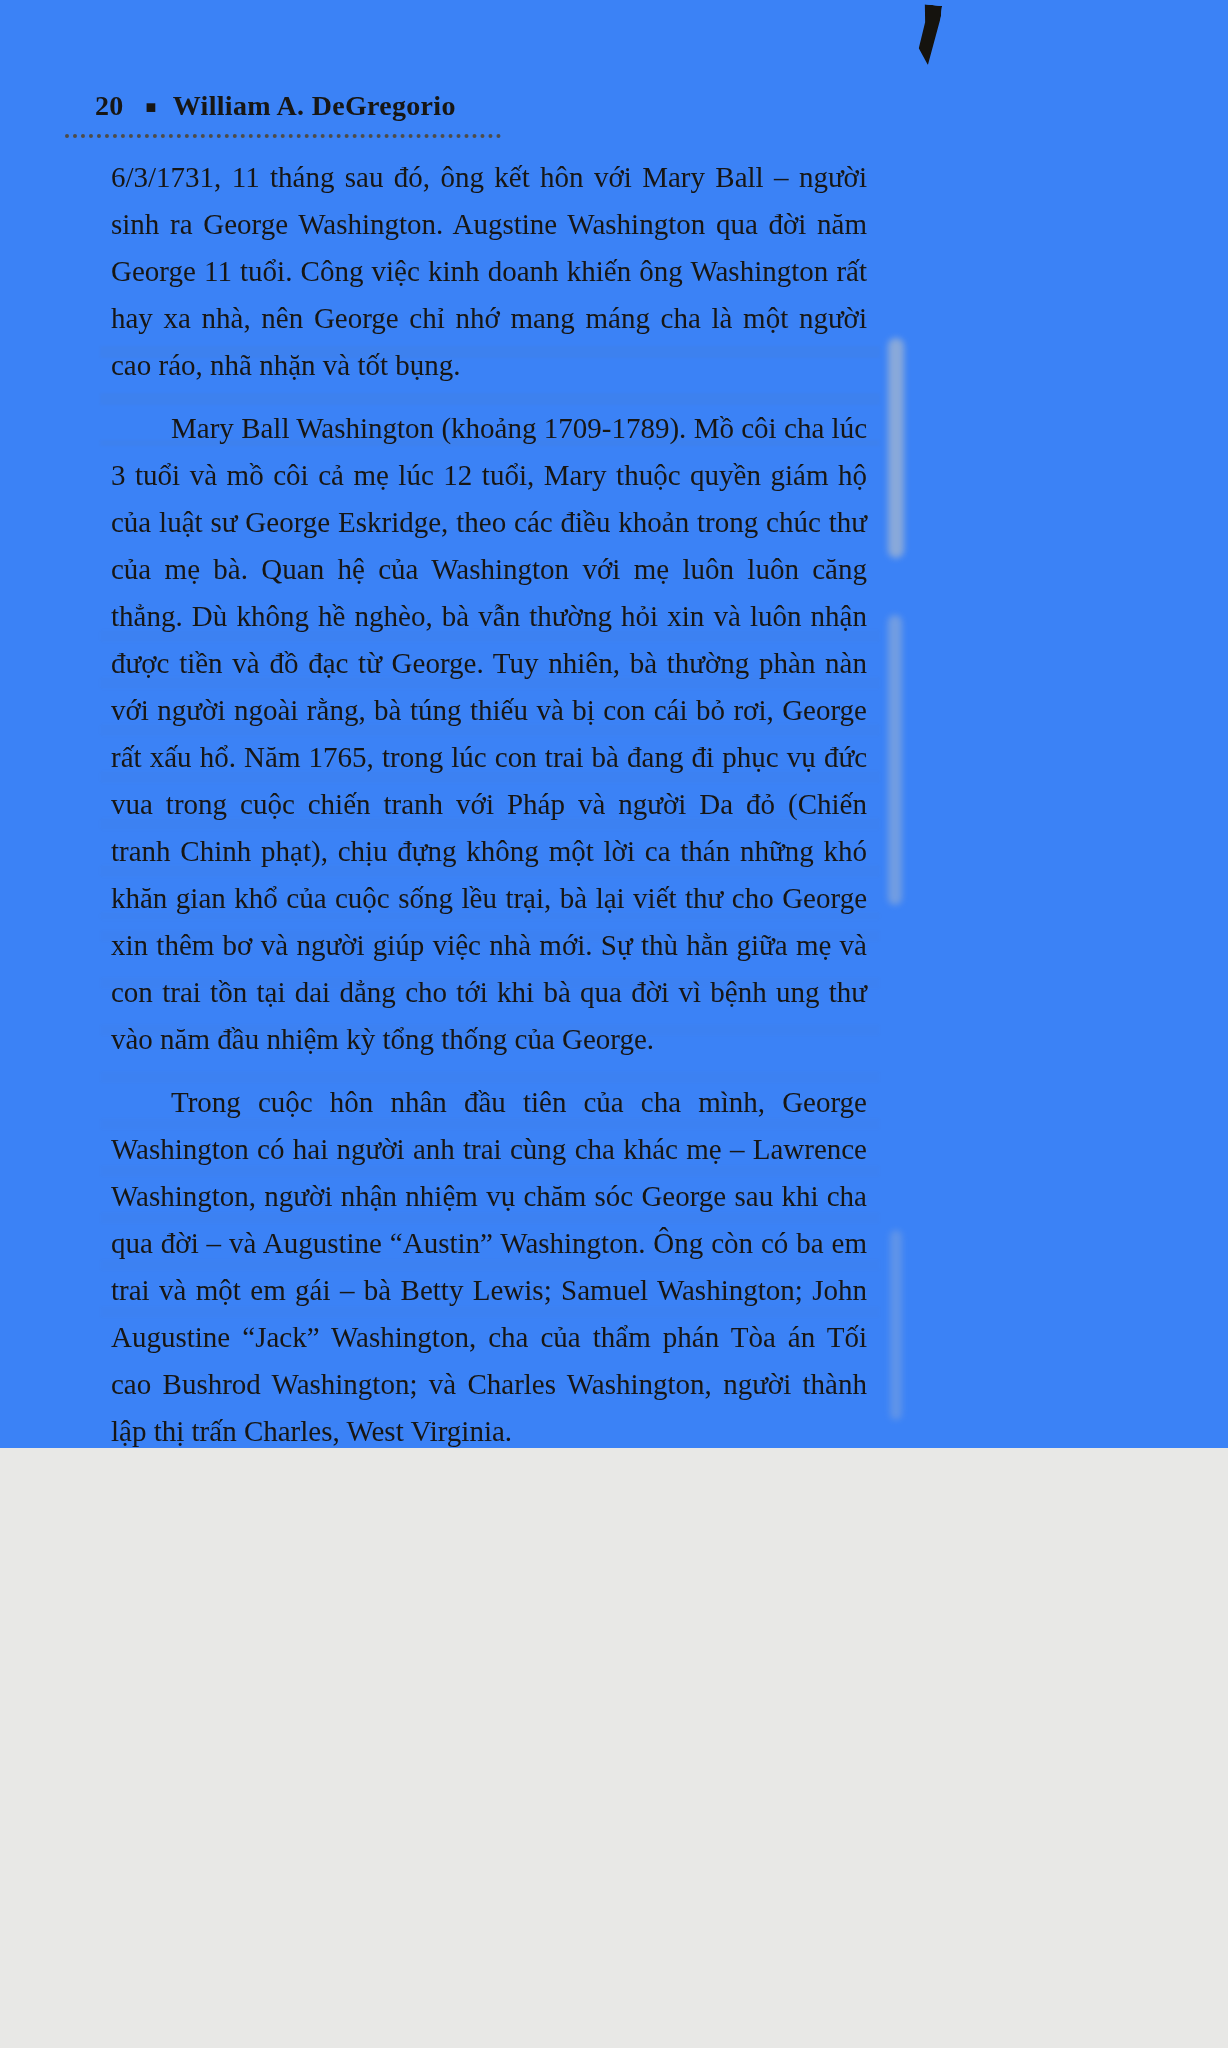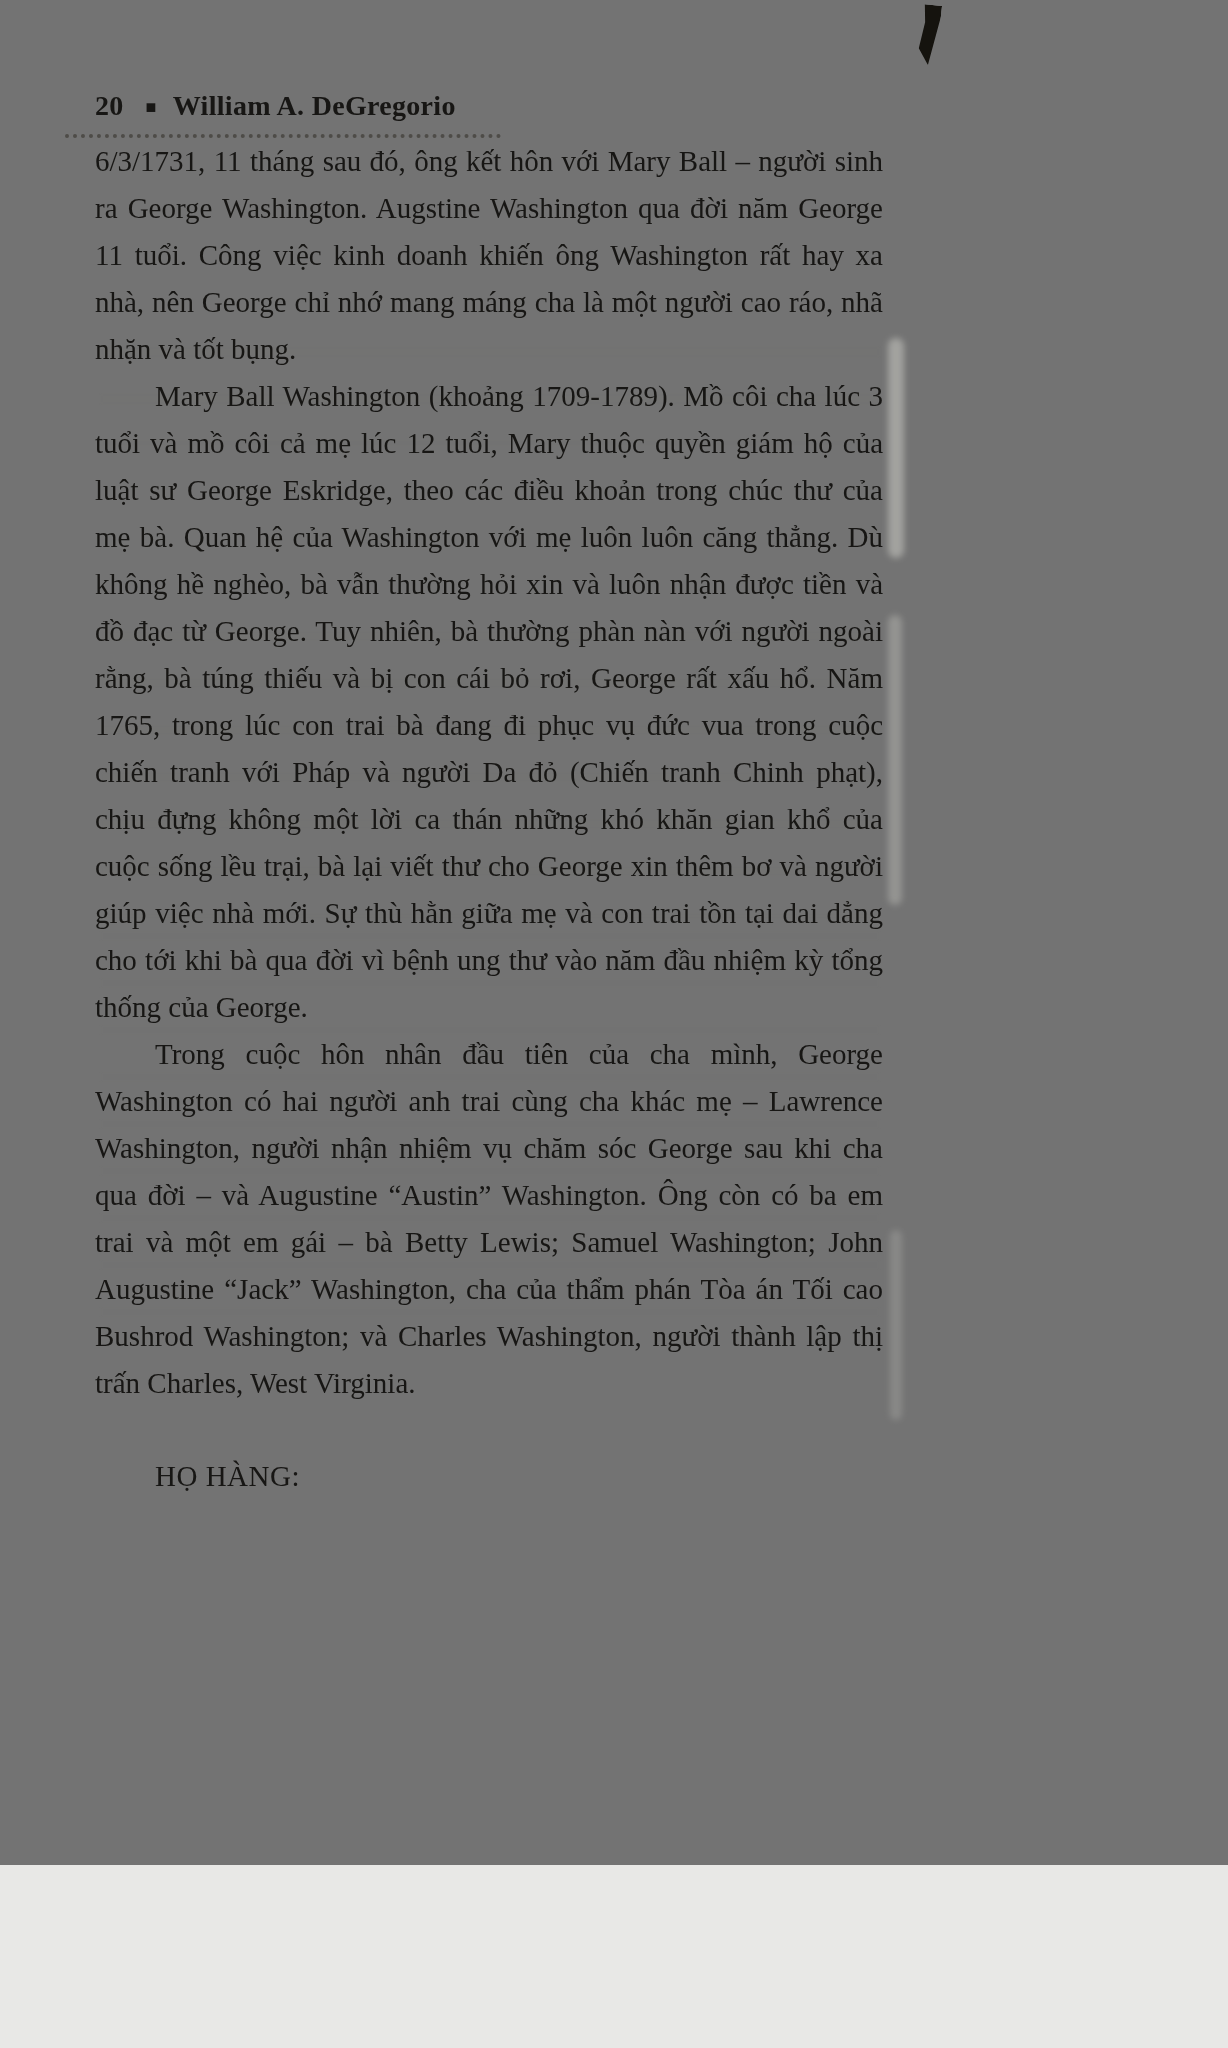--- a/index.html
+++ b/index.html
@@ -3,23 +3,23 @@
 <meta charset="utf-8">
 <style>
   html, body {
     margin: 0;
     padding: 0;
     background: #e8e8e6;
   }
   .page {
     position: relative;
     width: 1228px;
-    height: 1865px;
+    height: 1448px;
     margin: 0 auto;
-    background: #737373;
+    background: #3b82f6;
     overflow: hidden;
     font-family: "Liberation Serif", "DejaVu Serif", serif;
     color: #171614;
   }
   .content {
     position: absolute;
     left: 95px;
     top: 90px;
     width: 788px;
   }
@@ -34,21 +34,21 @@
     min-width: 375px;
     border-bottom: 4px dotted #4e4c48;
     white-space: nowrap;
   }
   .header .bullet {
     font-size: 18px;
     margin: 0 16px 0 22px;
     vertical-align: 2px;
   }
   p.body {
-    margin: 0;
+    margin: 16px;
     font-size: 29px;
     line-height: 47px;
     text-align: justify;
   }
   .intro {
     margin-top: 26px;
   }
   .sec-head {
     margin-top: 46px;
     padding-left: 60px;

